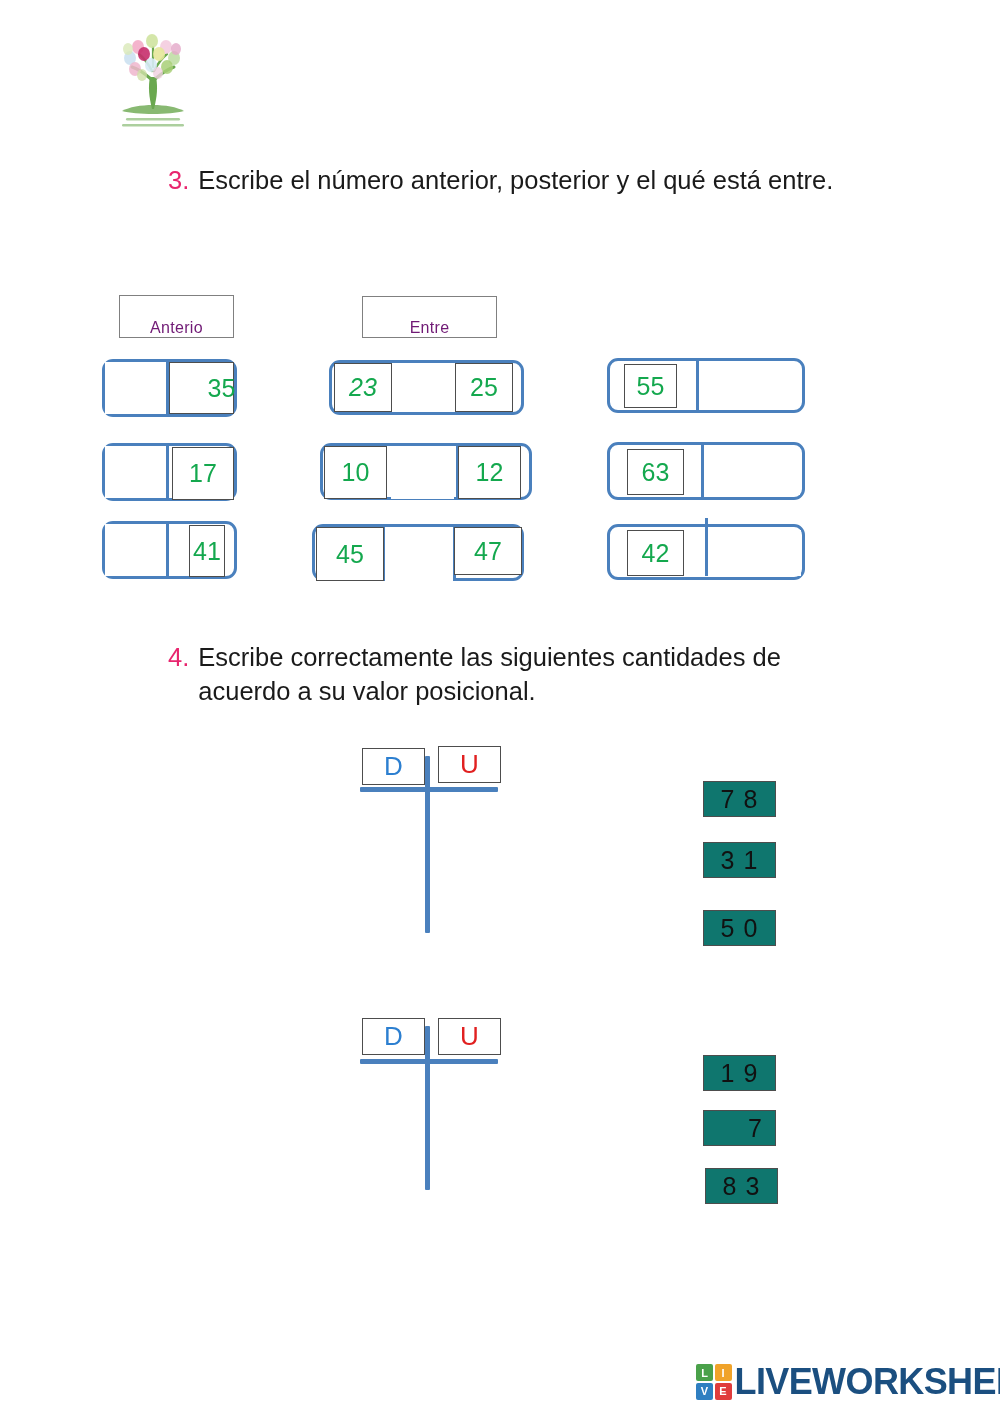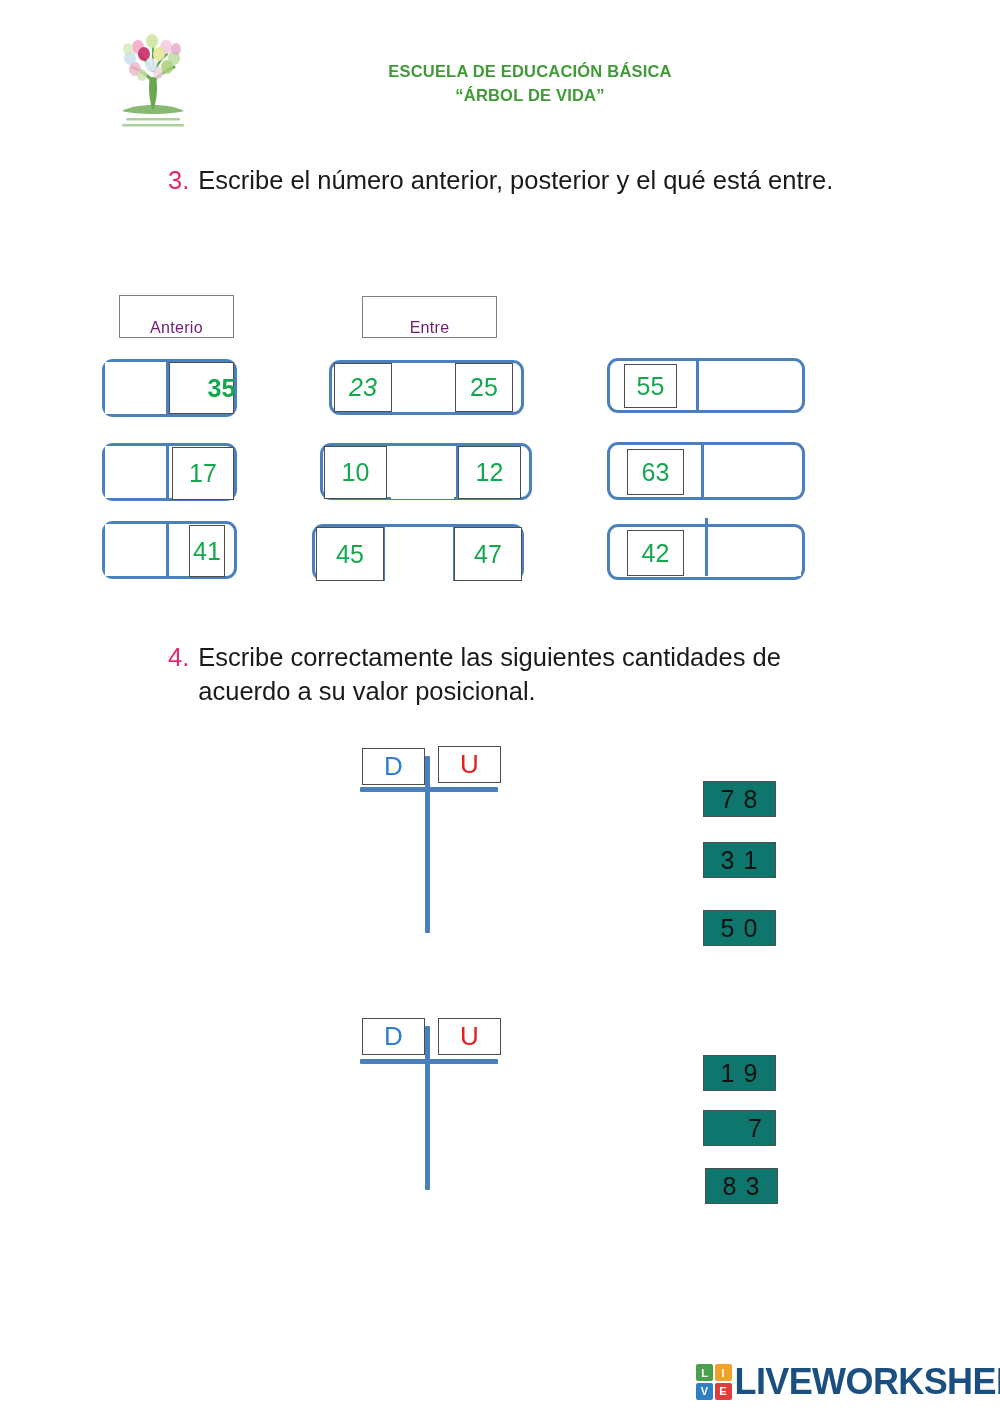--- a/index.html
+++ b/index.html
@@ -90,21 +90,21 @@
   .numcell {
     position: absolute;
     border: 1.4px solid #4d4d4d;
     background: #ffffff;
     color: #14a84e;
     display: flex;
     align-items: center;
     justify-content: center;
     font-size: 25px;
   }
-  .numcell.bold { font-weight: bold; padding-left: 40px; }
+  .numcell.bold { font-weight: normal; padding-left: 40px; }
 
   
   .pv-chart { position: absolute; }
   .pv-vline {
     position: absolute;
     width: 5px;
     background: #4a80bd;
     border-radius: 1px;
   }
   .pv-hline {
@@ -210,24 +210,20 @@
         <ellipse cx="34" cy="48" rx="5" ry="6" fill="#cfe0a8" opacity="0.8"></ellipse>
       </g>
 
       <g fill="#6aa84f" opacity="0.55">
         <rect x="18" y="91" width="54" height="2.6" rx="1.3"></rect>
         <rect x="14" y="97" width="62" height="2.6" rx="1.3"></rect>
       </g>
     </svg>
   </div>
 
-  <div id="school-titles">
-    <div>ESCUELA DE EDUCACIÓN BÁSICA</div>
-    <div>“ÁRBOL DE VIDA”</div>
-  </div>
 </div>
 
 <div class="question" id="question-3">
   <span class="q-num">3.</span>
   <span class="q-text">Escribe el número anterior, posterior y el qué está entre.</span>
 </div>
 
 <div class="tag-box" id="tag-anterio">
   <span>Anterio</span>
 </div>
@@ -268,21 +264,21 @@
 <div class="numcell" style="left:324px; top:446px; width:63px; height:53px;text-align:center;">10</div>
 <div class="numcell" style="left:391px; top:446px; width:63px; height:53px; border:none;"></div>
 <div class="numcell" style="left:458px; top:446px; width:63px; height:53px;">12</div>
 
 <div class="strip" style="left:312px; top:524px; width:212px; height:57px;">
   <div class="divider" style="left:68px; top:0; height:51px;"></div>
   <div class="divider" style="left:138px; top:0; height:51px;"></div>
 </div>
 <div class="numcell" style="left:316px; top:527px; width:68px; height:54px;">45</div>
 <div class="numcell" style="left:385px; top:527px; width:68px; height:54px; border:none;"></div>
-<div class="numcell" style="left:454px; top:527px; width:68px; height:54px;">47</div>
+<div class="numcell" style="left:454px; top:527px; width:68px; height:48px;">47</div>
 
 <div class="strip" style="left:607px; top:358px; width:198px; height:55px;">
   <div class="divider" style="left:86px; top:0; height:49px;"></div>
 </div>
 <div class="numcell" style="left:624px; top:364px; width:53px; height:44px;">55</div>
 <div class="numcell" style="left:700px; top:364px; width:95px; height:44px; border:none;"></div>
 
 <div class="strip" style="left:607px; top:442px; width:198px; height:58px;">
   <div class="divider" style="left:91px; top:0; height:52px;"></div>
 </div>

